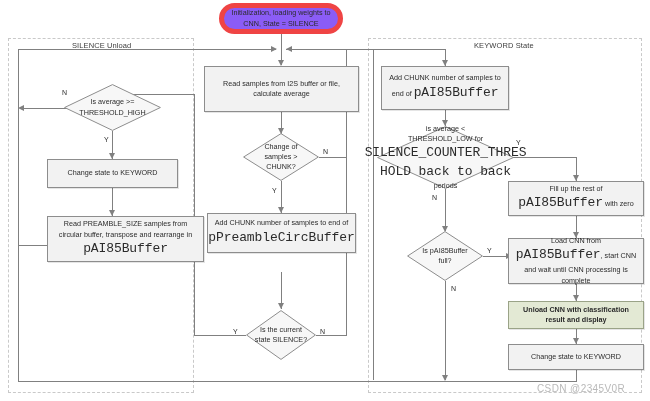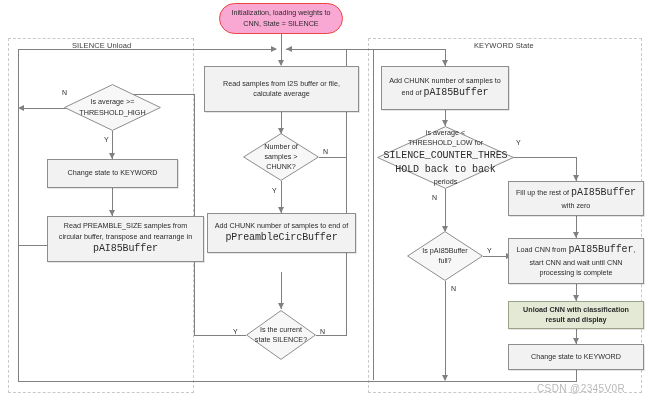--- a/index.html
+++ b/index.html
@@ -46,22 +46,22 @@
     background:#f2f2f2;
     border:1px solid #8d8d8d;
     box-shadow:1px 1px 0 rgba(0,0,0,.10);
   }
   .proc.green{
     background:#e3e9d4;
     border:1px solid #9aa387;
     font-weight:bold;
   }
   .term{
-    background:#f9a8d4;
-    border:1px solid #ef4444;
+    background:#8b5cf6;
+    border:5px solid #ef4444;
     border-radius:18px;
   }
   
   .dec{
     position:absolute;
     box-sizing:border-box;
   }
   .dec .dia{
     position:absolute;
     left:0;top:0;width:100%;height:100%;
@@ -72,21 +72,21 @@
     display:flex;
     align-items:center;
     justify-content:center;
     text-align:center;
     font-size:7.2px;
     line-height:1.4;
     color:#2b2b2b;
     padding:0 2px;
     box-sizing:border-box;
   }
-  .mono{font-family:"Liberation Mono", monospace;font-size:10px;letter-spacing:-.1px;}
+  .mono{font-family:"Liberation Mono", monospace;font-size:13px;letter-spacing:-.1px;}
   
   .ln{position:absolute;background:#808080;}
   .lnh{height:1px;}
   .lnv{width:1px;}
   .arw{position:absolute;width:0;height:0;}
   .arw.down{border-left:3.5px solid transparent;border-right:3.5px solid transparent;border-top:6px solid #808080;}
   .arw.left{border-top:3.5px solid transparent;border-bottom:3.5px solid transparent;border-right:6px solid #808080;}
   .arw.right{border-top:3.5px solid transparent;border-bottom:3.5px solid transparent;border-left:6px solid #808080;}
   .yn{
     position:absolute;
@@ -196,21 +196,21 @@
   <div class="node proc" style="left:204px;top:66px;width:155px;height:46px;">
     <span>Read samples from I2S buffer or file, calculate average</span>
   </div>
 
   <div class="dec" style="left:243px;top:133px;width:76px;height:48px;">
     <svg class="dia" viewBox="0 0 76 48" preserveAspectRatio="none">
       <polygon points="38,0.6 75.4,24 38,47.4 0.6,24" fill="#f7f7f7" stroke="#8d8d8d" stroke-width="1"></polygon>
     </svg>
     <div class="lbl">
       <span>
-        <span>Number of</span><br>
+        <span>Change of</span><br>
         <span>samples &gt;</span><br>
         <span>CHUNK?</span>
       </span>
     </div>
   </div>
 
   <div class="node proc" style="left:207px;top:213px;width:149px;height:40px;">
     <span><span>Add CHUNK number of samples to end of </span><span class="mono">pPreambleCircBuffer</span></span>
   </div>
 

